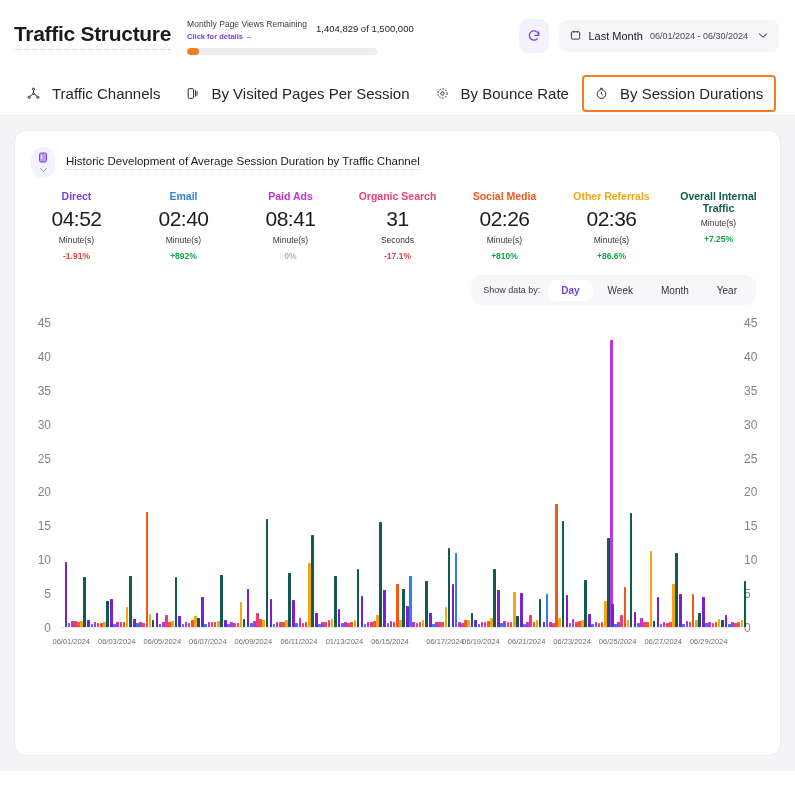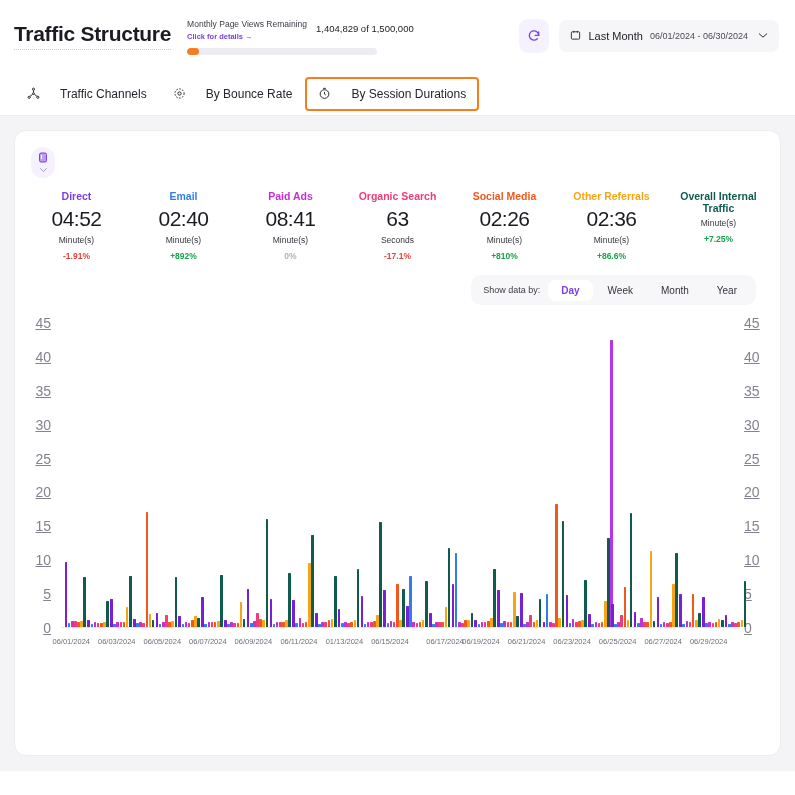--- a/index.html
+++ b/index.html
@@ -47,22 +47,22 @@
   .dp-label { font-size: 11px; color: #1b1b22; font-weight: 400; }
   .dp-range { font-size: 9px; color: #4a4a55; }
   .dp-caret { font-size: 9px; color: #2a2a33; margin-left: 3px; }
 
   
   .tabs {
     height: 44px; display: flex; align-items: center; gap: 0;
     padding: 0 14px; background: #ffffff; border-bottom: 1px solid #ececf0;
   }
   .tab {
-    display: flex; align-items: center; gap: 20px;
-    padding: 8px 11px; font-size: 12px; color: #25252e;
+    display: flex; align-items: center; gap: 12px;
+    padding: 8px 11px; font-size: 15px; color: #25252e;
     cursor: pointer; border: 2px solid transparent; border-radius: 4px;
     white-space: nowrap;
   }
   .tab.active { border-color: #f57c1f; }
   .tab-ico { width: 13px; height: 13px; flex: 0 0 13px; color: #25252e; display:flex; align-items:center; justify-content:center;}
 
   
   .board { padding: 14px 14px 0 14px; background: #f4f4f6; height: 655px; }
   .card {
     background: #fff; border-radius: 12px; border: 1px solid #edecf1;
@@ -121,22 +121,22 @@
   }
   .seg-btn.active { background: #ffffff; color: #7b3fe4; font-weight: 700; }
 
   
   .chart-area { position: relative; margin-top: 10px; height: 345px; padding: 0 10px; }
   .plot {
     position: absolute; left: 46px; right: 46px; top: 8px; height: 305px;
     border-bottom: 1px solid #e6e6ea;
   }
   .ytick {
-    position: absolute; font-size: 14px; color: #83838f;
-    transform: translateY(-50%); white-space: nowrap; text-decoration: underline;
+    position: absolute; font-size: 12px; color: #83838f;
+    transform: translateY(-50%); white-space: nowrap;
   }
   .ytick.left { left: 14px; text-align: right; width: 22px; }
   .ytick.right { right: 14px; text-align: left; width: 22px; }
   .group {
     position: absolute; bottom: 0; display: flex; align-items: flex-end;
     gap: 0px; height: 100%;
   }
   .bar { width: 2.6px; margin-right: 0.55px; border-radius: 0.5px; }
   .xtick {
     position: absolute; font-size: 7.5px; color: #6d6d78;
@@ -198,20 +198,30 @@
             <circle cx="20" cy="19" r="2"></circle>
             <circle cx="12" cy="12" r="1.6"></circle>
             <path d="M12 6v4M10.6 13.2L5.5 17.3M13.4 13.2l5.1 4.1"></path>
           </svg>
         </span>
         <span>Traffic Channels</span>
       </div>
       <div class="tab">
         <span class="tab-ico">
           <svg width="13" height="13" viewBox="0 0 24 24" fill="none" stroke="currentColor" stroke-width="1.8">
+            <rect x="4" y="3" width="10" height="18" rx="2"></rect>
+            <path d="M17.5 6v12"></path>
+            <path d="M20.5 8v8"></path>
+          </svg>
+        </span>
+        <span>By Visited Pages Per Session</span>
+      </div>
+      <div class="tab">
+        <span class="tab-ico">
+          <svg width="13" height="13" viewBox="0 0 24 24" fill="none" stroke="currentColor" stroke-width="1.8">
             <circle cx="12" cy="12" r="8.5" stroke-dasharray="3 2.5"></circle>
             <circle cx="12" cy="12" r="3"></circle>
           </svg>
         </span>
         <span>By Bounce Rate</span>
       </div>
       <div class="tab active">
         <span class="tab-ico">
           <svg width="13" height="13" viewBox="0 0 24 24" fill="none" stroke="currentColor" stroke-width="1.8">
             <circle cx="12" cy="13" r="8"></circle>
@@ -229,20 +239,21 @@
       <div class="card-head">
         <div class="card-ico">
           <svg width="12" height="14" viewBox="0 0 24 28" fill="none" stroke="currentColor" stroke-width="2">
             <rect x="5" y="2" width="14" height="18" rx="3" fill="#b9a0ee" stroke="#7b3fe4"></rect>
             <path d="M9 6v8" stroke="#fff"></path>
           </svg>
           <svg width="9" height="6" viewBox="0 0 24 16" fill="none" stroke="#9a9aa6" stroke-width="2.4" stroke-linecap="round" style="margin-top:1px">
               <path d="M4 4l8 8 8-8"></path>
             </svg>
         </div>
+        <div class="card-title">Historic Development of Average Session Duration by Traffic Channel</div>
 
       </div>
 
       <div class="kpis" id="kpis">
           <div class="kpi">
             <div class="kpi-name" style="color:#7b3fe4">Direct</div>
             <div class="kpi-val">04:52</div>
             <div class="kpi-unit">Minute(s)</div>
             <div class="kpi-delta" style="color:#e0443e">-1.91%</div>
           </div>
@@ -253,21 +264,21 @@
             <div class="kpi-delta" style="color:#16a34a">+892%</div>
           </div>
           <div class="kpi">
             <div class="kpi-name" style="color:#c72fd6">Paid Ads</div>
             <div class="kpi-val">08:41</div>
             <div class="kpi-unit">Minute(s)</div>
             <div class="kpi-delta" style="color:#b0b0ba">0%</div>
           </div>
           <div class="kpi">
             <div class="kpi-name" style="color:#ef3d7a">Organic Search</div>
-            <div class="kpi-val">63</div>
+            <div class="kpi-val">31</div>
             <div class="kpi-unit">Seconds</div>
             <div class="kpi-delta" style="color:#e0443e">-17.1%</div>
           </div>
           <div class="kpi">
             <div class="kpi-name" style="color:#f2581c">Social Media</div>
             <div class="kpi-val">02:26</div>
             <div class="kpi-unit">Minute(s)</div>
             <div class="kpi-delta" style="color:#16a34a">+810%</div>
           </div>
           <div class="kpi">

